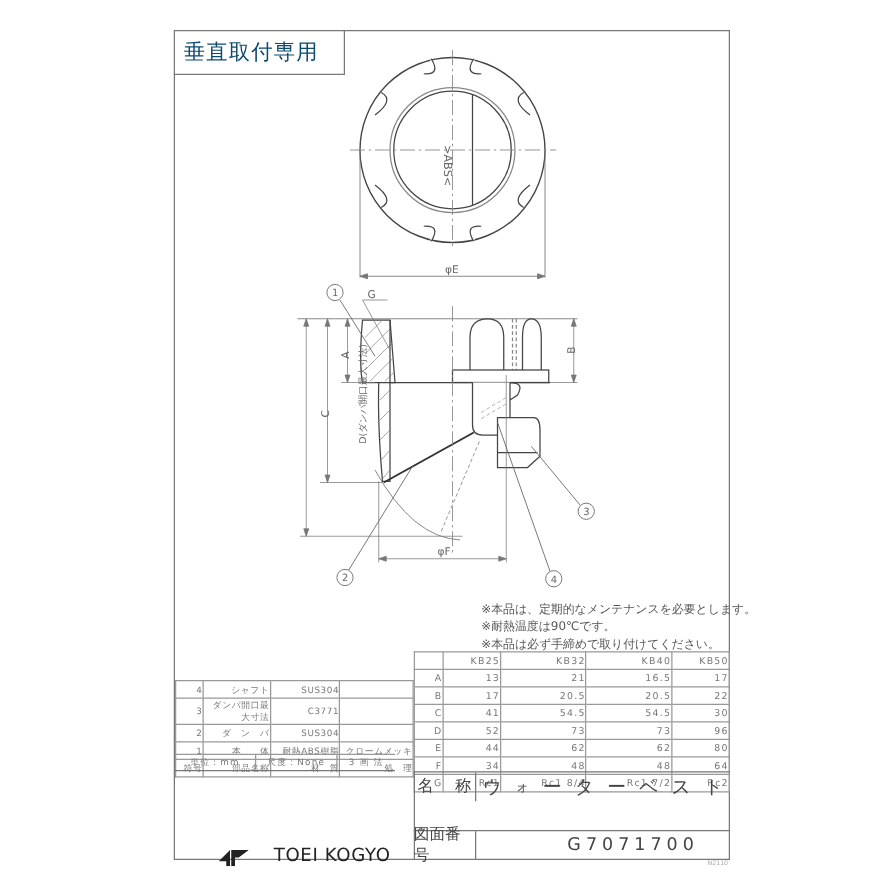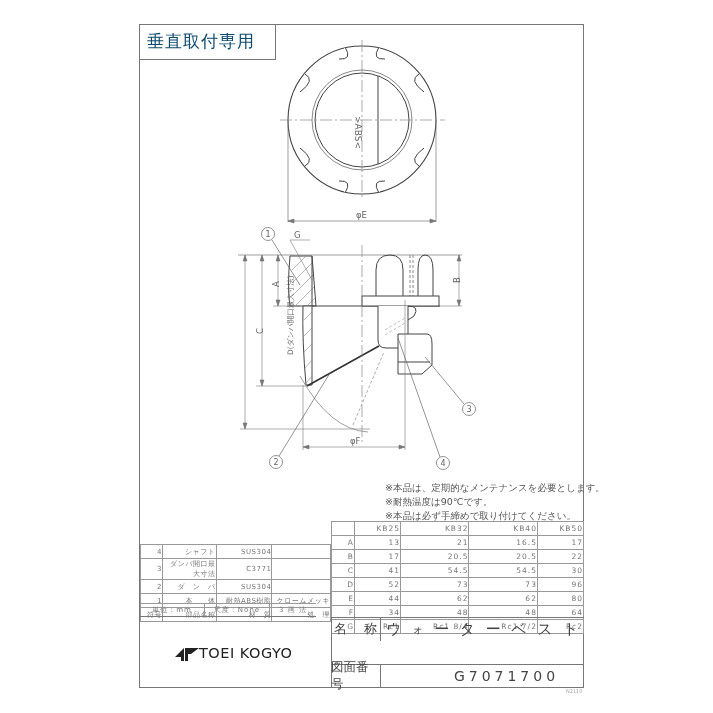--- a/index.html
+++ b/index.html
@@ -23,21 +23,21 @@
   .units-row { position:absolute; left:140px; top:603px; width:176px; height:14px; display:flex;
                border-top:1px solid #999; border-bottom:1.2px solid #777; box-sizing:border-box; }
   .units-row div { font-size:7px; color:#777; display:flex; align-items:center; justify-content:center; letter-spacing:1px; }
   .title-block { position:absolute; left:331px; top:617px; width:253px; height:71px; }
   .tb-row { position:absolute; left:0; width:253px; height:23.5px; border-top:1.2px solid #777; box-sizing:border-box; display:flex; }
   .tb-label { width:50px; border-right:1.2px solid #777; box-sizing:border-box; font-size:13px; color:#444;
               display:flex; align-items:center; justify-content:space-between; padding:0 3px; }
   .tb-label.tight { justify-content:center; padding:0; letter-spacing:0; font-size:12.5px; }
   .tb-value { flex:1; font-size:14px; color:#444; display:flex; align-items:center; justify-content:center; letter-spacing:4px; }
   .tb-value.spread { justify-content:space-around; letter-spacing:0; font-size:15px; }
-  .logo { position:absolute; left:175px; top:645px; display:flex; align-items:center; gap:0; }
+  .logo { position:absolute; left:175px; top:677px; display:flex; align-items:center; gap:20px; }
   .logo-text { font-size:14.5px; color:#222; letter-spacing:0.5px; }
   .side-line { position:absolute; left:331px; top:617px; width:1.2px; height:71px; background:#777; }
   .small-code { position:absolute; left:566px; top:688px; font-size:5px; color:#aaa; }
 </style>
 </head>
 <body>
 
 <div class="frame"></div>
 <div class="title-box">垂直取付専用</div>
 

